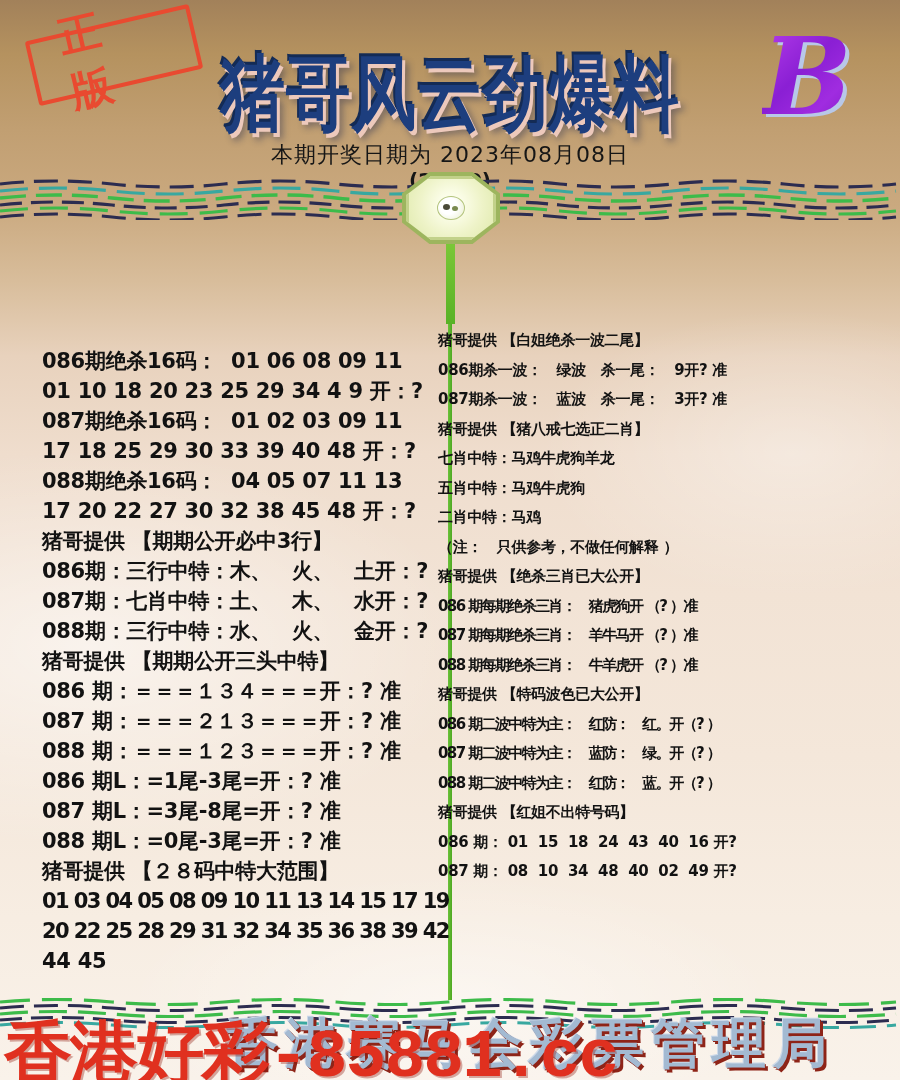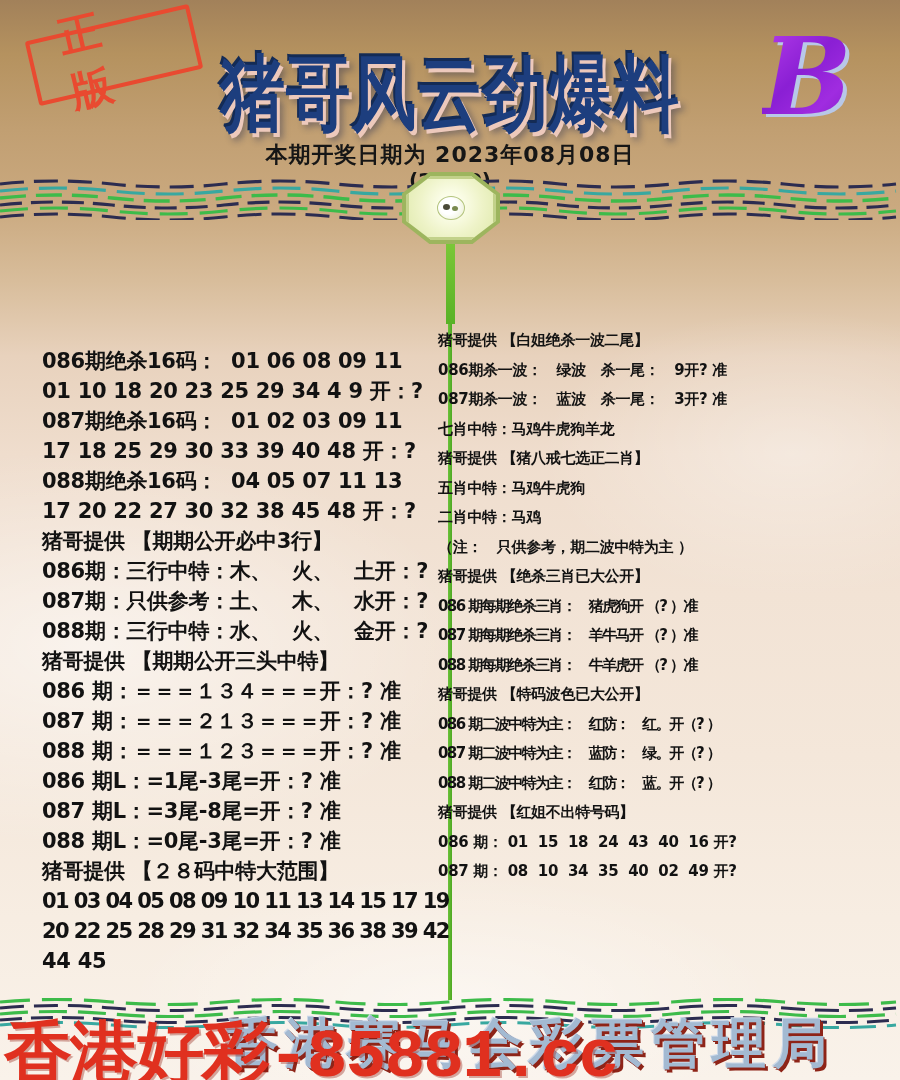--- a/index.html
+++ b/index.html
@@ -31,21 +31,21 @@
   .letter-b{
     position:absolute;left:762px;top:14px;
     font-family:"DejaVu Serif","Liberation Serif",serif;
     font-size:106px;font-style:italic;font-weight:bold;
     background:linear-gradient(135deg,#b13ae8 10%,#8a1fd4 45%,#a02ce0 70%,#7a18c4 100%);
     -webkit-background-clip:text;background-clip:text;color:transparent;
     text-shadow:none;filter:drop-shadow(4px 3px 0 #b8c8e8);
   }
   .subtitle{
     position:absolute;left:0;top:140px;width:900px;text-align:center;
-    font-size:22px;font-weight:bold;color:#161616;letter-spacing:1px;
+    font-size:22px;font-weight:normal;color:#161616;letter-spacing:1px;
   }
   .drawtime{
     position:absolute;left:0;top:168px;width:900px;text-align:center;
     font-size:20px;font-weight:bold;color:#161616;
   }
   
   .waves-top{position:absolute;left:0;top:178px;width:900px;height:42px;}
   .waves-bottom{position:absolute;left:0;top:997px;width:900px;height:32px;z-index:4;}
   
   .seal{
@@ -134,55 +134,55 @@
 
   <div class="col col-left">
     <div class="line">086期绝杀16码：  01 06 08 09 11</div>
     <div class="line">01 10 18 20 23 25 29 34 4 9 开：?</div>
     <div class="line">087期绝杀16码：  01 02 03 09 11</div>
     <div class="line">17 18 25 29 30 33 39 40 48 开：?</div>
     <div class="line">088期绝杀16码：  04 05 07 11 13</div>
     <div class="line">17 20 22 27 30 32 38 45 48 开：?</div>
     <div class="line">猪哥提供 【期期公开必中3行】</div>
     <div class="line">086期：三行中特：木、　火、　土开：?</div>
-    <div class="line">087期：只供参考：土、　木、　水开：?</div>
+    <div class="line">087期：七肖中特：土、　木、　水开：?</div>
     <div class="line">088期：三行中特：水、　火、　金开：?</div>
     <div class="line">猪哥提供 【期期公开三头中特】</div>
     <div class="line">086 期：＝＝＝１３４＝＝＝开：? 准</div>
     <div class="line">087 期：＝＝＝２１３＝＝＝开：? 准</div>
     <div class="line">088 期：＝＝＝１２３＝＝＝开：? 准</div>
     <div class="line">086 期L：=1尾-3尾=开：? 准</div>
     <div class="line">087 期L：=3尾-8尾=开：? 准</div>
     <div class="line">088 期L：=0尾-3尾=开：? 准</div>
     <div class="line">猪哥提供 【２８码中特大范围】</div>
     <div class="line condensed">01 03 04 05 08 09 10 11 13 14 15 17 19</div>
     <div class="line condensed">20 22 25 28 29 31 32 34 35 36 38 39 42</div>
     <div class="line">44 45</div>
   </div>
 
   <div class="col col-right">
     <div class="line">猪哥提供 【白姐绝杀一波二尾】</div>
     <div class="line">086期杀一波：　绿波　杀一尾：　9开? 准</div>
     <div class="line">087期杀一波：　蓝波　杀一尾：　3开? 准</div>
+    <div class="line">猪哥提供 【猪八戒七选正二肖】</div>
     <div class="line">七肖中特：马鸡牛虎狗羊龙</div>
-    <div class="line">猪哥提供 【猪八戒七选正二肖】</div>
     <div class="line">五肖中特：马鸡牛虎狗</div>
     <div class="line">二肖中特：马鸡</div>
-    <div class="line">（注：　只供参考，期二波中特为主 ）</div>
+    <div class="line">（注：　只供参考，不做任何解释 ）</div>
     <div class="line">猪哥提供 【绝杀三肖已大公开】</div>
     <div class="line condensed">086 期每期绝杀三肖：　猪虎狗开 （? ）准</div>
     <div class="line condensed">087 期每期绝杀三肖：　羊牛马开 （? ）准</div>
     <div class="line condensed">088 期每期绝杀三肖：　牛羊虎开 （? ）准</div>
     <div class="line">猪哥提供 【特码波色已大公开】</div>
     <div class="line condensed">086 期二波中特为主：　红防：　红。开（? ）</div>
     <div class="line condensed">087 期二波中特为主：　蓝防：　绿。开（? ）</div>
     <div class="line condensed">088 期二波中特为主：　红防：　蓝。开（? ）</div>
     <div class="line">猪哥提供 【红姐不出特号码】</div>
     <div class="line">086 期： 01  15  18  24  43  40  16 开?</div>
-    <div class="line">087 期： 08  10  34  35  40  02  49 开?</div>
+    <div class="line">087 期： 08  10  34  48  40  02  49 开?</div>
   </div>
 
   <svg class="waves-bottom" viewBox="0 0 900 32">
     <path d="M0 5 Q56 0 112 5 T224 5 T336 5 T448 5 T560 5 T672 5 T784 5 T896 5" fill="none" stroke-width="3.2" stroke-dasharray="30 12" stroke="#3dbb4a"></path>
     <path d="M0 11 Q56 6 112 11 T224 11 T336 11 T448 11 T560 11 T672 11 T784 11 T896 11" fill="none" stroke-width="3" stroke-dasharray="24 10" stroke="#2c2c50"></path>
     <path d="M0 17 Q56 12 112 17 T224 17 T336 17 T448 17 T560 17 T672 17 T784 17 T896 17" fill="none" stroke-width="3.2" stroke-dasharray="28 11" stroke="#3dbb4a"></path>
     <path d="M0 23 Q56 18 112 23 T224 23 T336 23 T448 23 T560 23 T672 23 T784 23 T896 23" fill="none" stroke-width="3" stroke-dasharray="22 9" stroke="#2c2c50"></path>
     <path d="M0 28 Q56 23 112 28 T224 28 T336 28 T448 28 T560 28 T672 28 T784 28 T896 28" fill="none" stroke-width="3" stroke-dasharray="26 11" stroke="#38a8a0"></path>
   </svg>
 

